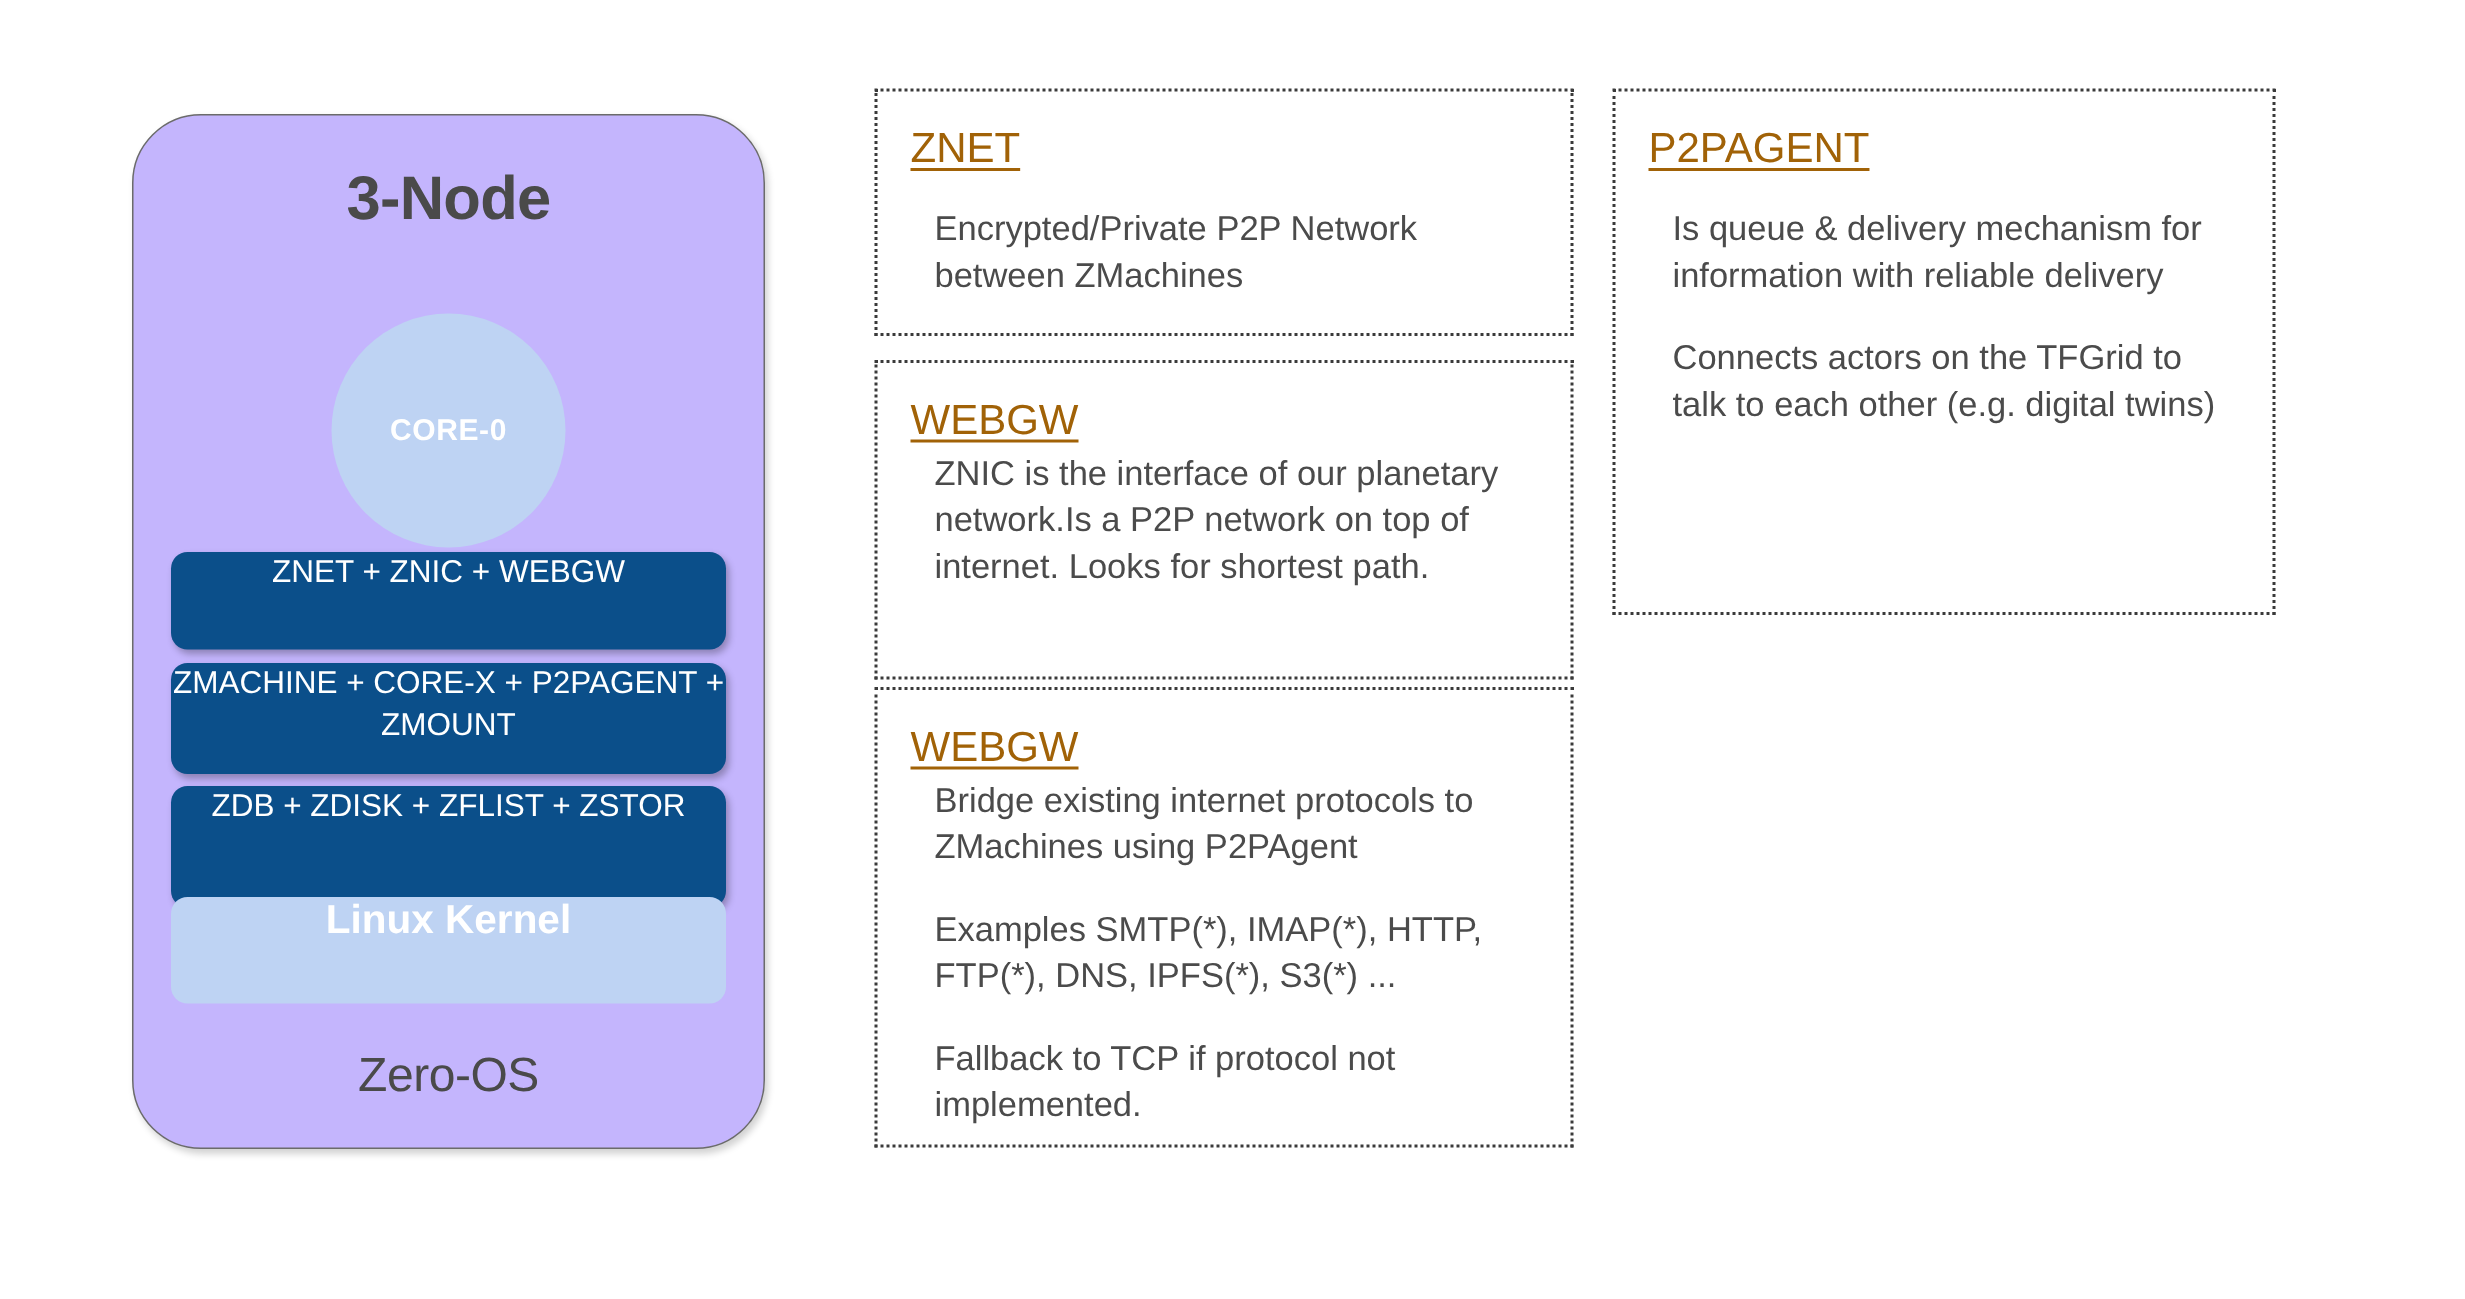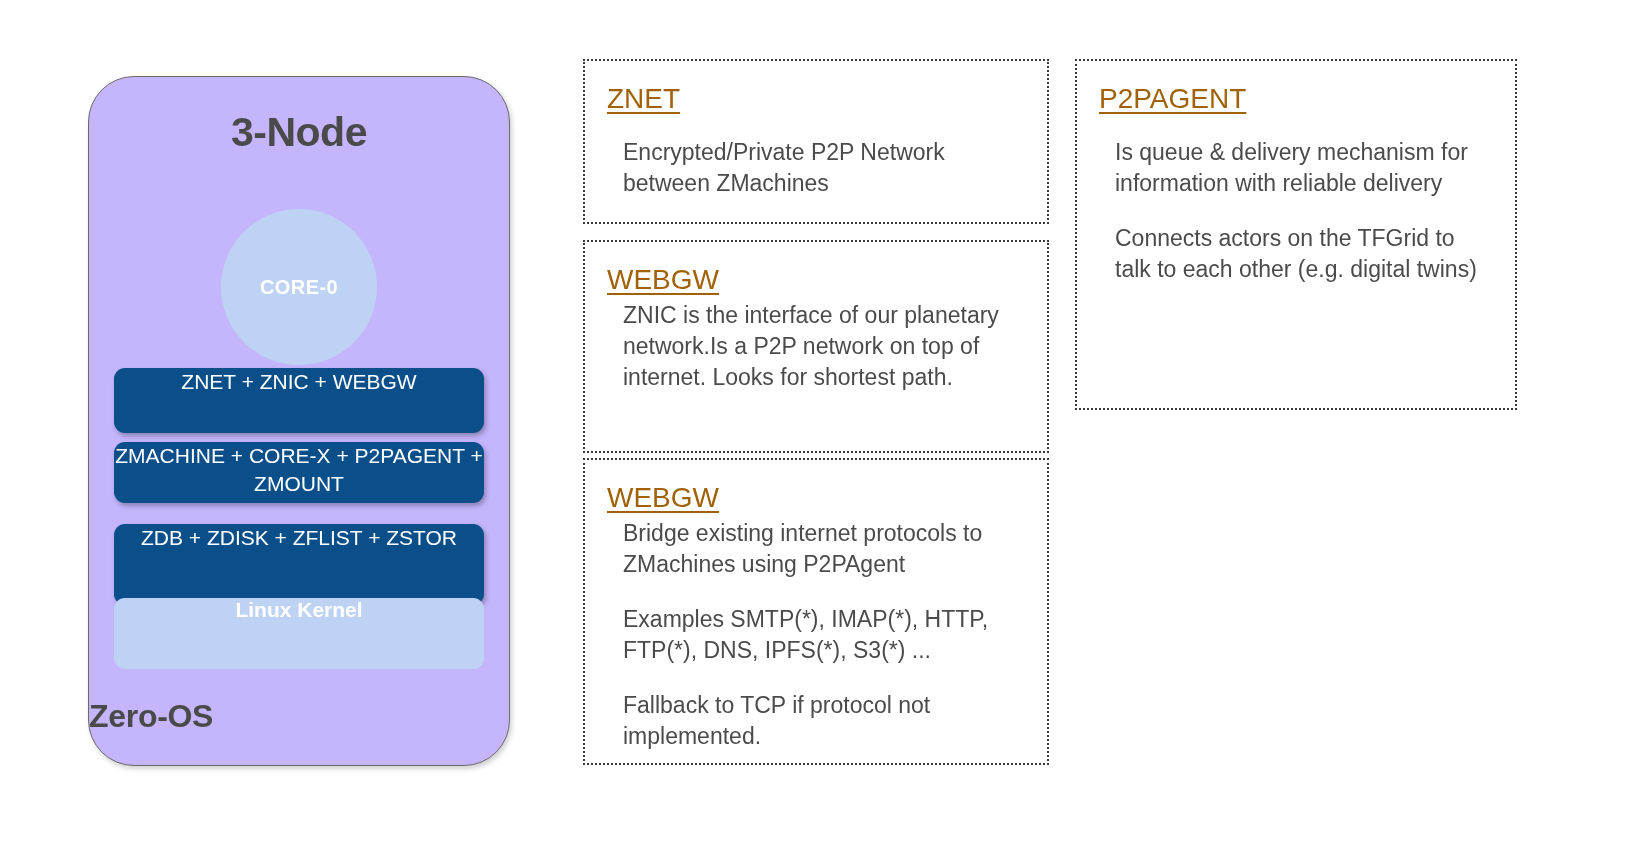--- a/index.html
+++ b/index.html
@@ -75,37 +75,37 @@
   .stack-box.blue {
     background: #0B4F8A;
     color: #ffffff;
     font-size: 21px;
     font-weight: 400;
     line-height: 1.35;
   }
   .stack-box.lightblue {
     background: #BED3F3;
     color: #ffffff;
-    font-size: 21px;
+    font-size: 27px;
     font-weight: bold;
     box-shadow: none;
   }
   #box-net      { top: 291px; height: 65px; }
-  #box-machine  { top: 365px; height: 61px; }
+  #box-machine  { top: 365px; height: 74px; }
   #box-storage  { top: 447px; height: 81px; }
   #box-kernel   { top: 521px; height: 71px; }
 
   #zeros-label {
     position: absolute;
     left: 0;
     bottom: 30px;
     width: 100%;
-    text-align: left;
+    text-align: center;
     font-size: 32px;
-    font-weight: bold;
+    font-weight: normal;
     color: #4a4a4a;
     letter-spacing: -0.3px;
   }
 
   
   .card {
     position: absolute;
     border: 2px dotted #3a3a3a;
     box-sizing: border-box;
     padding: 22px 22px 16px 22px;

